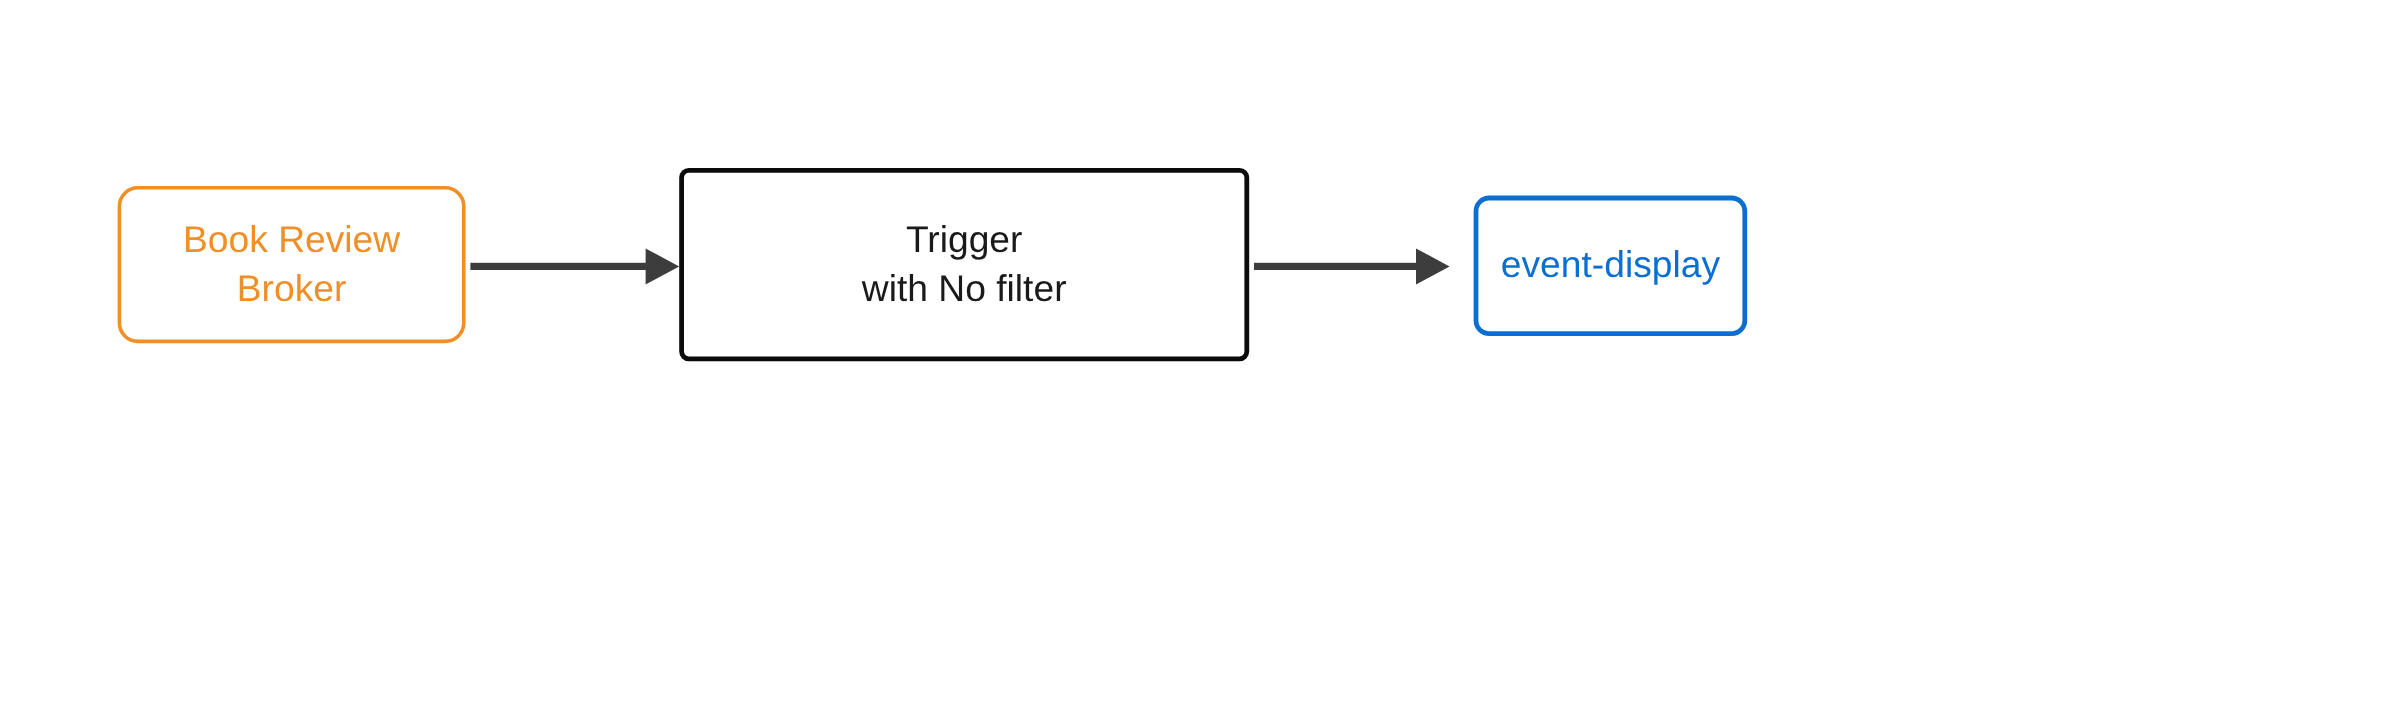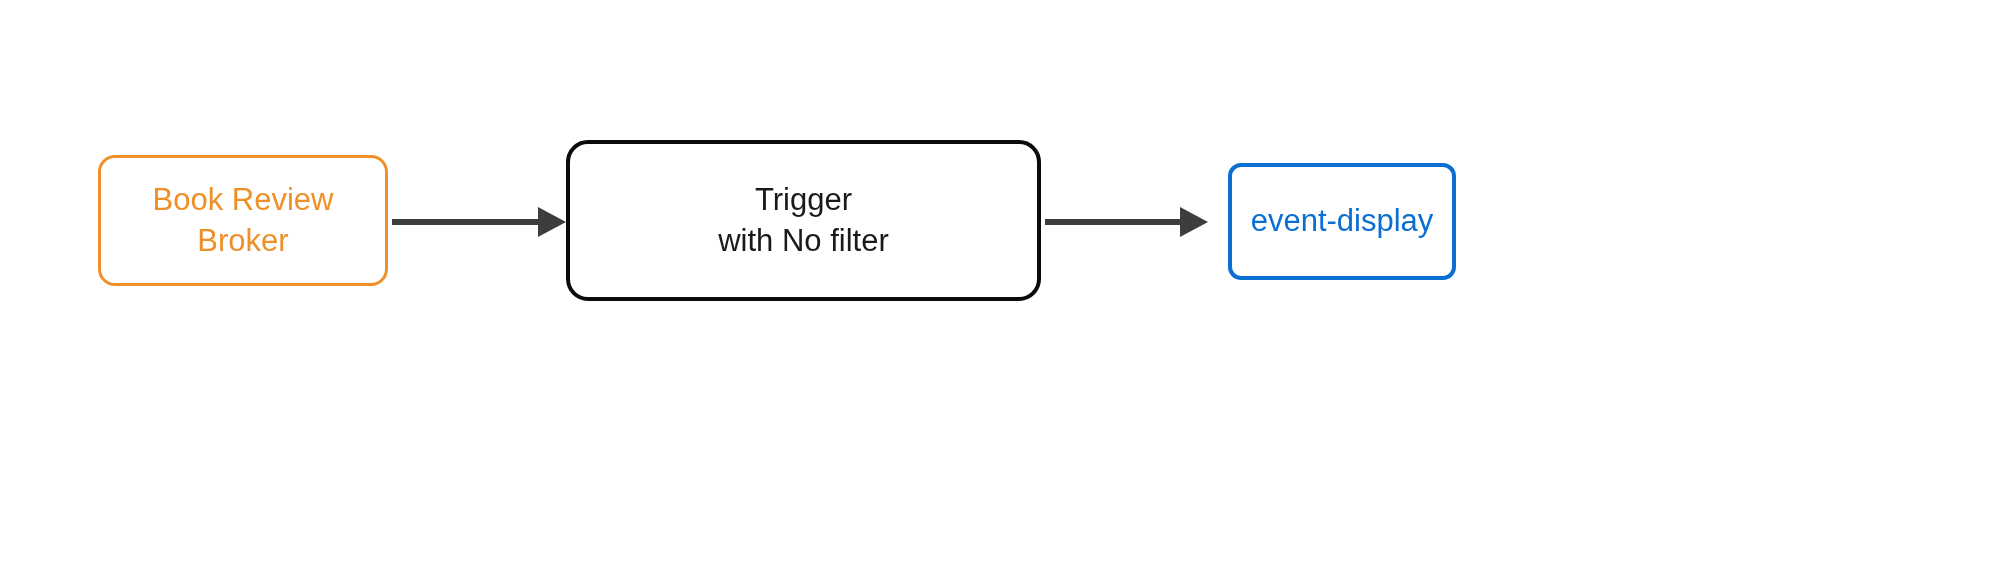--- a/index.html
+++ b/index.html
@@ -42,21 +42,21 @@
     font-size: 31px;
   }
 
   
   #node-trigger {
     left: 566px;
     top: 140px;
     width: 475px;
     height: 161px;
     border: 4px solid #0b0b0b;
-    border-radius: 22px;
+    border-radius: 8px;
     color: #1a1a1a;
     font-size: 31px;
   }
 
   
   #node-sink {
     left: 1208px;
     top: 163px;
     width: 228px;
     height: 117px;

